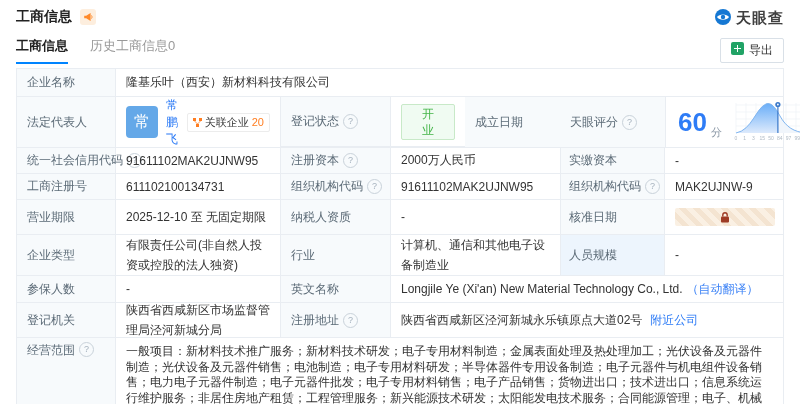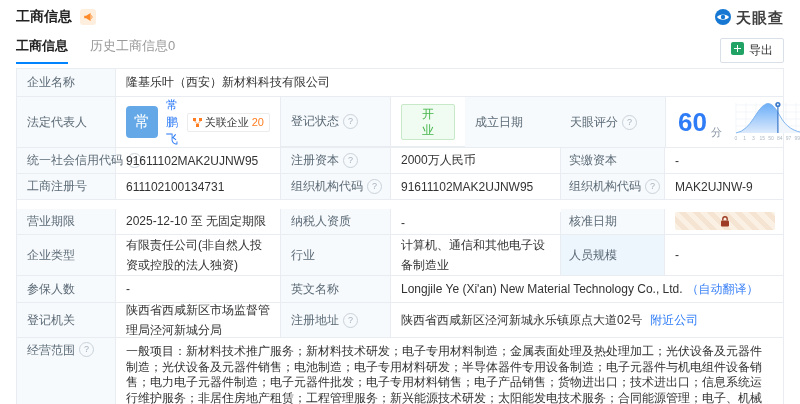--- a/index.html
+++ b/index.html
@@ -38,21 +38,21 @@
   .link{color:#2e7cf6;cursor:pointer;text-decoration:none;}
   .r1{height:27px;}
   .r2{height:50px;}
   .r2 .tall{height:100%;}
   .midstack{width:280px;flex:none;display:flex;flex-direction:row;border-right:1px solid #e9edf2;}
   .midstack .subrow{display:flex;flex:1;border-bottom:1px solid #e9edf2;}
   .midstack .subrow:last-child{border-bottom:none;gap:13px;}
   .midstack .cell{border-right:1px solid #e9edf2;height:100%;}
   .midstack .cell:last-child{border-right:none;}
   .r345{height:25px;}
-  .r5{height:34px;align-items:flex-end;}
+  .r5{height:34px;}
   .r6{height:40px;}
   .r7{height:26px;}
   .r8{height:34px;}
   .r9 .cell{align-items:flex-start;}
   .avatar{width:32px;height:32px;border-radius:4px;background:#64a8e8;color:#fff;font-size:16px;display:flex;align-items:center;justify-content:center;flex:none;cursor:pointer;}
   .rep-wrap{display:flex;align-items:center;gap:8px;}
   .rep-name{color:#2e7cf6;cursor:pointer;}
   .rel-badge{display:inline-flex;align-items:center;gap:3px;border:1px solid #ececec;border-radius:2px;padding:1px 5px;font-size:11px;color:#333;cursor:pointer;background:#fff;white-space:nowrap;}
   .rel-count{color:#ff7d20;}
   .status-tag{display:inline-block;color:#44b549;background:#f0fbf2;border:1px solid #c8e9c8;border-radius:2px;padding:1px 20px;font-size:12px;line-height:16px;}

